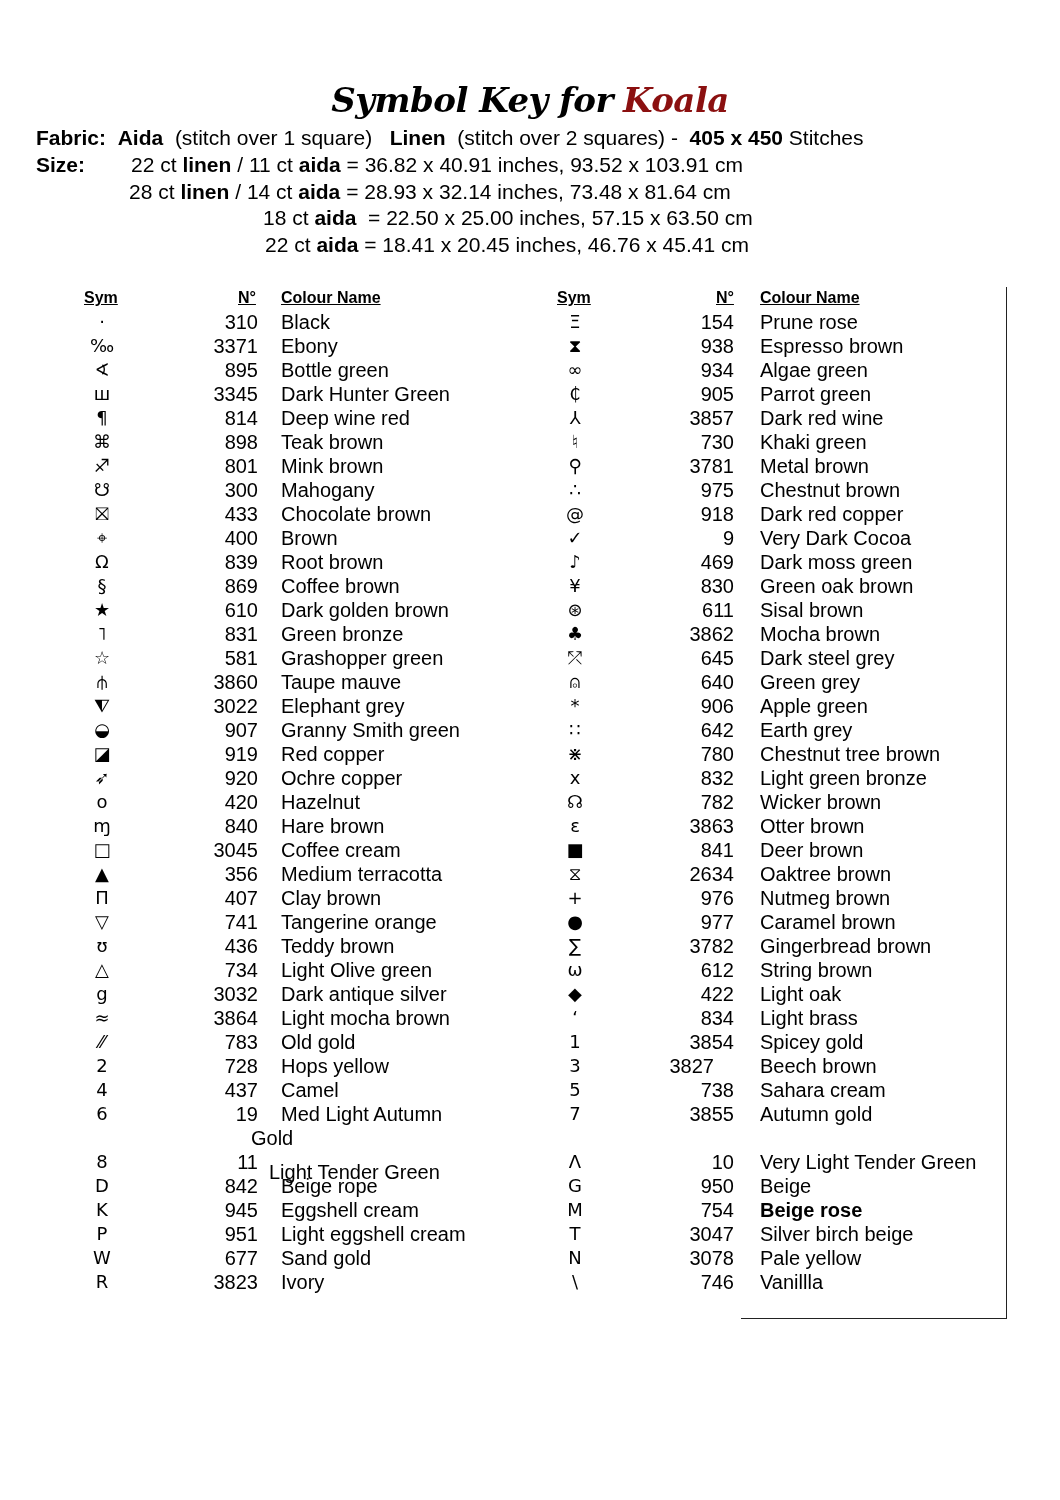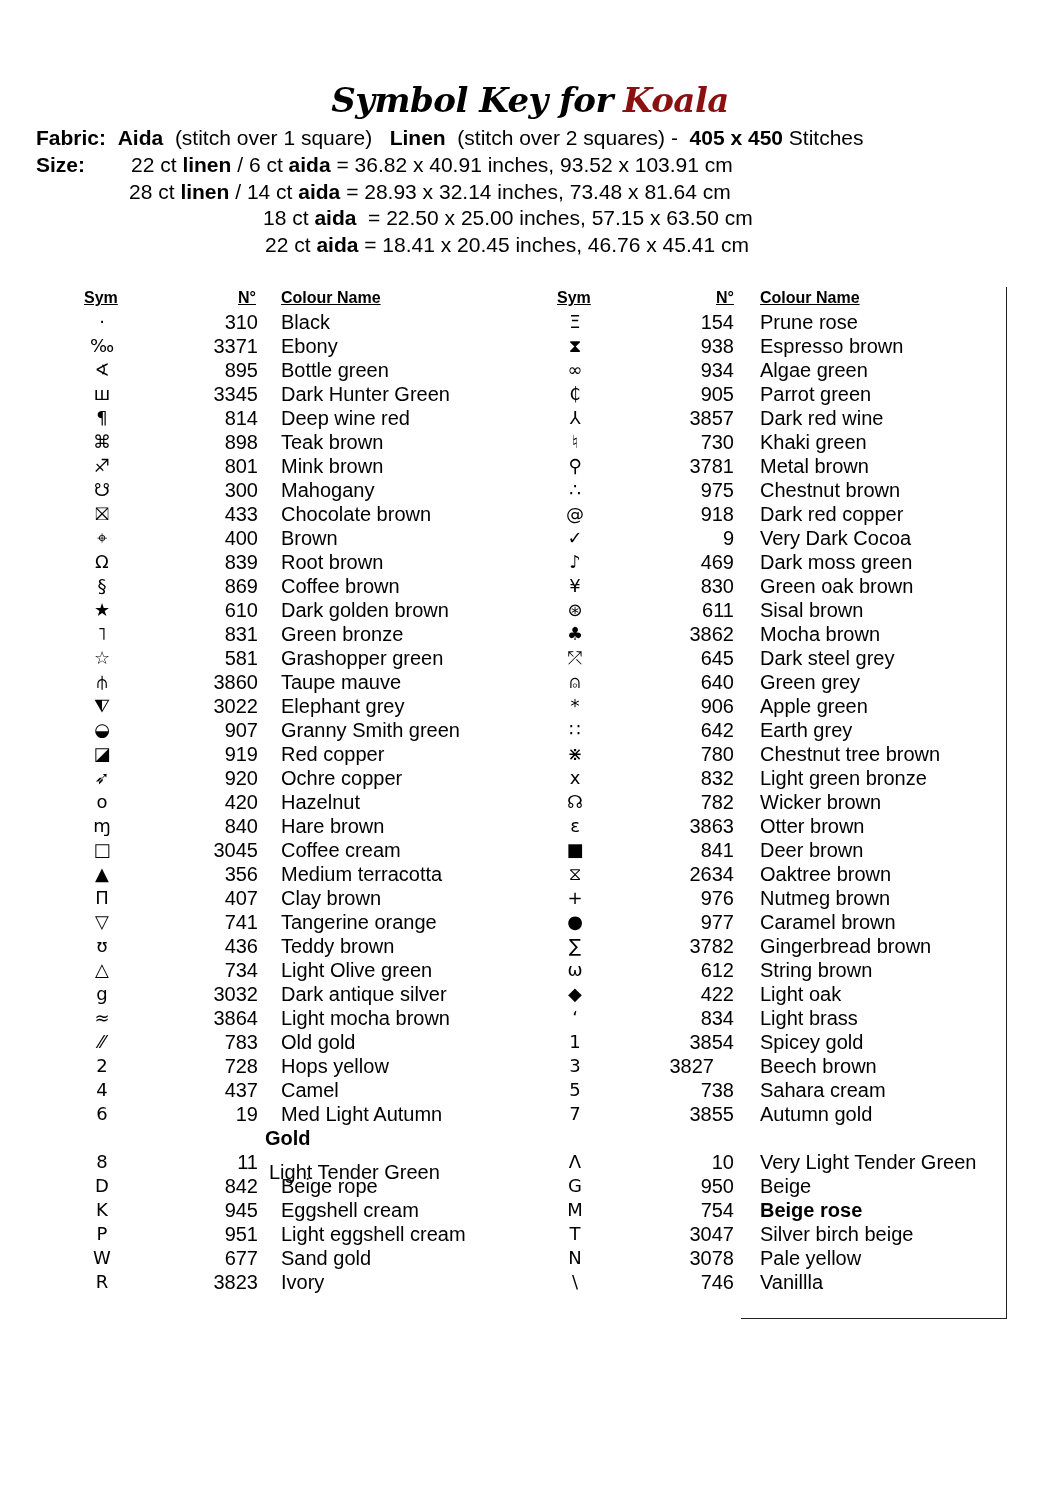--- a/index.html
+++ b/index.html
@@ -32,21 +32,21 @@
   <span>(stitch over 2 squares) -</span>&nbsp;
   <b>405 x 450</b>
   <span>Stitches</span>
 </div>
 
 <div class="info" style="top:153px; left:36px;">
   <b>Size:</b>
 </div>
 
 <div id="size-lines">
-    <div class="info" style="top: 153px; left: 131px;"><span style="white-space: pre;">22 ct </span><b style="white-space: pre;">linen</b><span style="white-space: pre;"> / 6 ct </span><b style="white-space: pre;">aida</b><span style="white-space: pre;"> = 36.82 x 40.91 inches, 93.52 x 103.91 cm</span></div>
+    <div class="info" style="top: 153px; left: 131px;"><span style="white-space: pre;">22 ct </span><b style="white-space: pre;">linen</b><span style="white-space: pre;"> / 11 ct </span><b style="white-space: pre;">aida</b><span style="white-space: pre;"> = 36.82 x 40.91 inches, 93.52 x 103.91 cm</span></div>
     <div class="info" style="top: 180px; left: 129px;"><span style="white-space: pre;">28 ct </span><b style="white-space: pre;">linen</b><span style="white-space: pre;"> / 14 ct </span><b style="white-space: pre;">aida</b><span style="white-space: pre;"> = 28.93 x 32.14 inches, 73.48 x 81.64 cm</span></div>
     <div class="info" style="top: 206px; left: 263px;"><span style="white-space: pre;">18 ct </span><b style="white-space: pre;"></b><span style="white-space: pre;"></span><b style="white-space: pre;">aida</b><span style="white-space: pre;">  = 22.50 x 25.00 inches, 57.15 x 63.50 cm</span></div>
     <div class="info" style="top: 233px; left: 265px;"><span style="white-space: pre;">22 ct </span><b style="white-space: pre;"></b><span style="white-space: pre;"></span><b style="white-space: pre;">aida</b><span style="white-space: pre;"> = 18.41 x 20.45 inches, 46.76 x 45.41 cm</span></div>
   </div>
 
 <div class="hdr" style="left:84px;">Sym</div>
 <div class="hdr" style="left:238px;">N°</div>
 <div class="hdr" style="left:281px;">Colour Name</div>
 <div class="hdr" style="left:557px;">Sym</div>
 <div class="hdr" style="left:716px;">N°</div>
@@ -216,21 +216,21 @@
     <div class="row" style="top: 1078px; left: 0px;">
       <span class="sym" style="left: 82px;">4</span>
       <span class="num" style="left: 188px;">437</span>
       <span class="name" style="left: 281px;">Camel</span>
     </div>
     <div class="row" style="top: 1102px; left: 0px;">
       <span class="sym" style="left: 82px;">6</span>
       <span class="num" style="left: 188px;">19</span>
       <span class="name" style="left: 281px;">Med Light Autumn</span>
     </div>
-    <div class="wrap" style="top: 1126px; left: 265px; font-weight: bold;">Gold</div>
+    <div class="wrap" style="top: 1126px; left: 251px;">Gold</div>
     <div class="row" style="top: 1150px; left: 0px;">
       <span class="sym" style="left: 82px;">8</span>
       <span class="num" style="left: 188px;">11</span>
       <span class="name" style="left: 269px; margin-top: 10px;">Light Tender Green</span>
     </div>
     <div class="row" style="top: 1174px; left: 0px;">
       <span class="sym" style="left: 82px;">D</span>
       <span class="num" style="left: 188px;">842</span>
       <span class="name" style="left: 281px;">Beige rope</span>
     </div>

